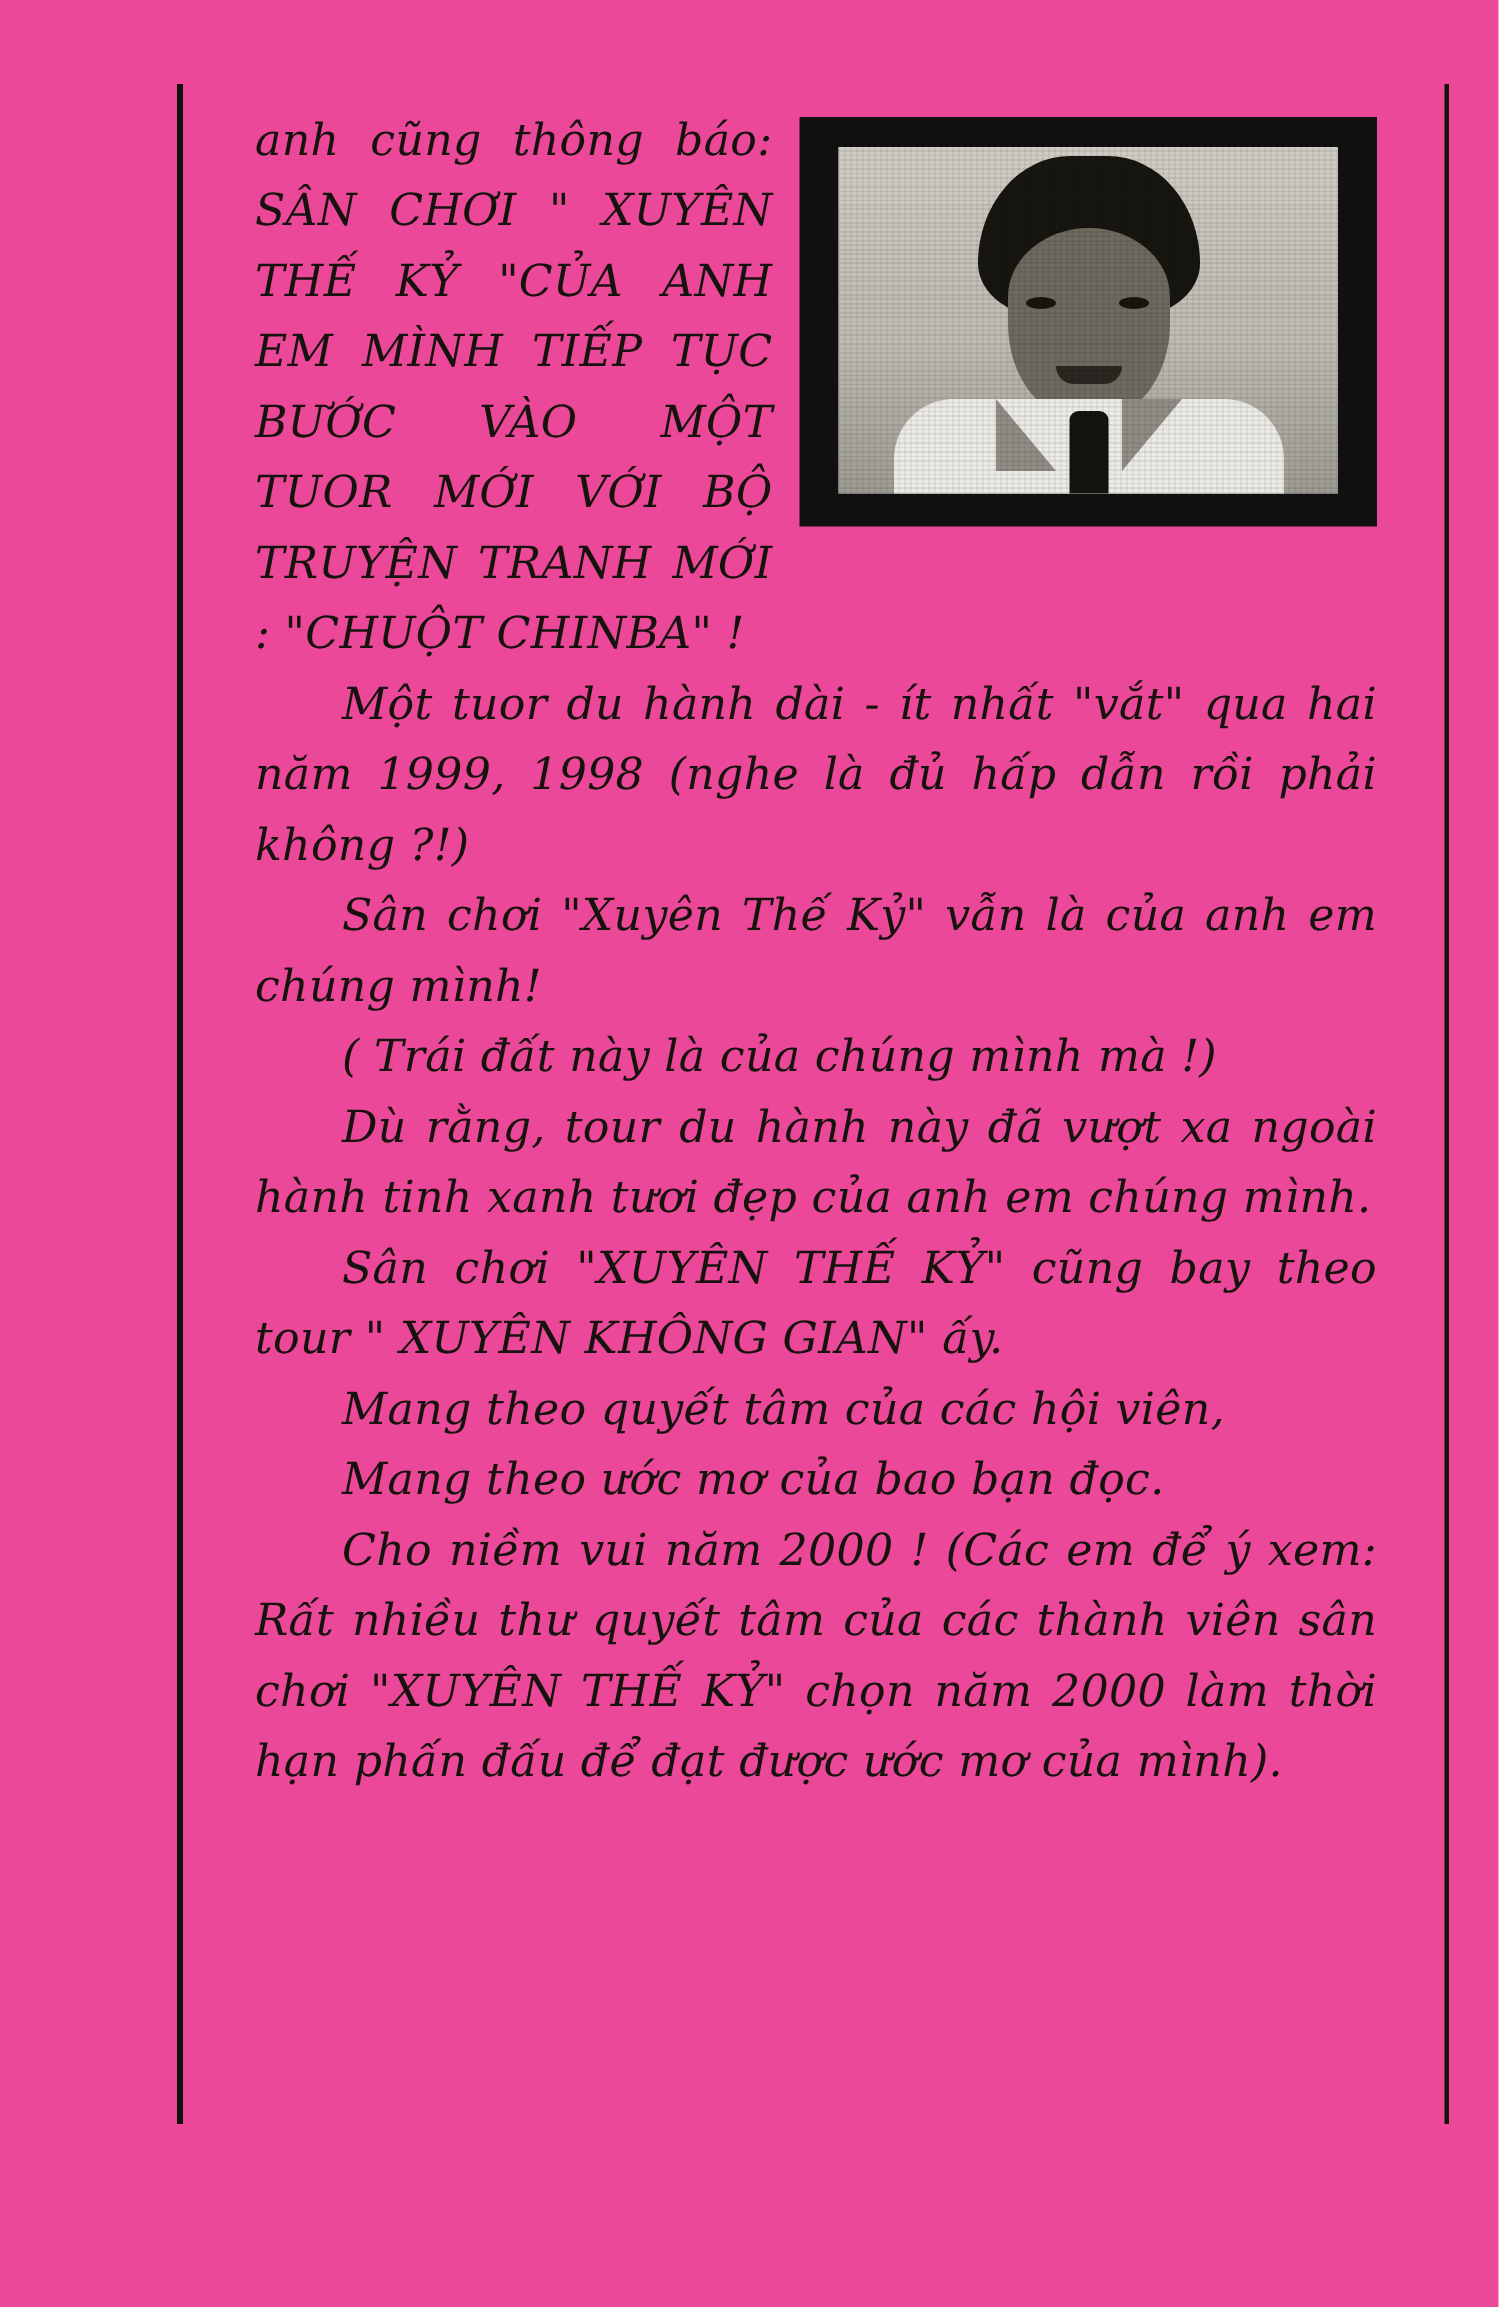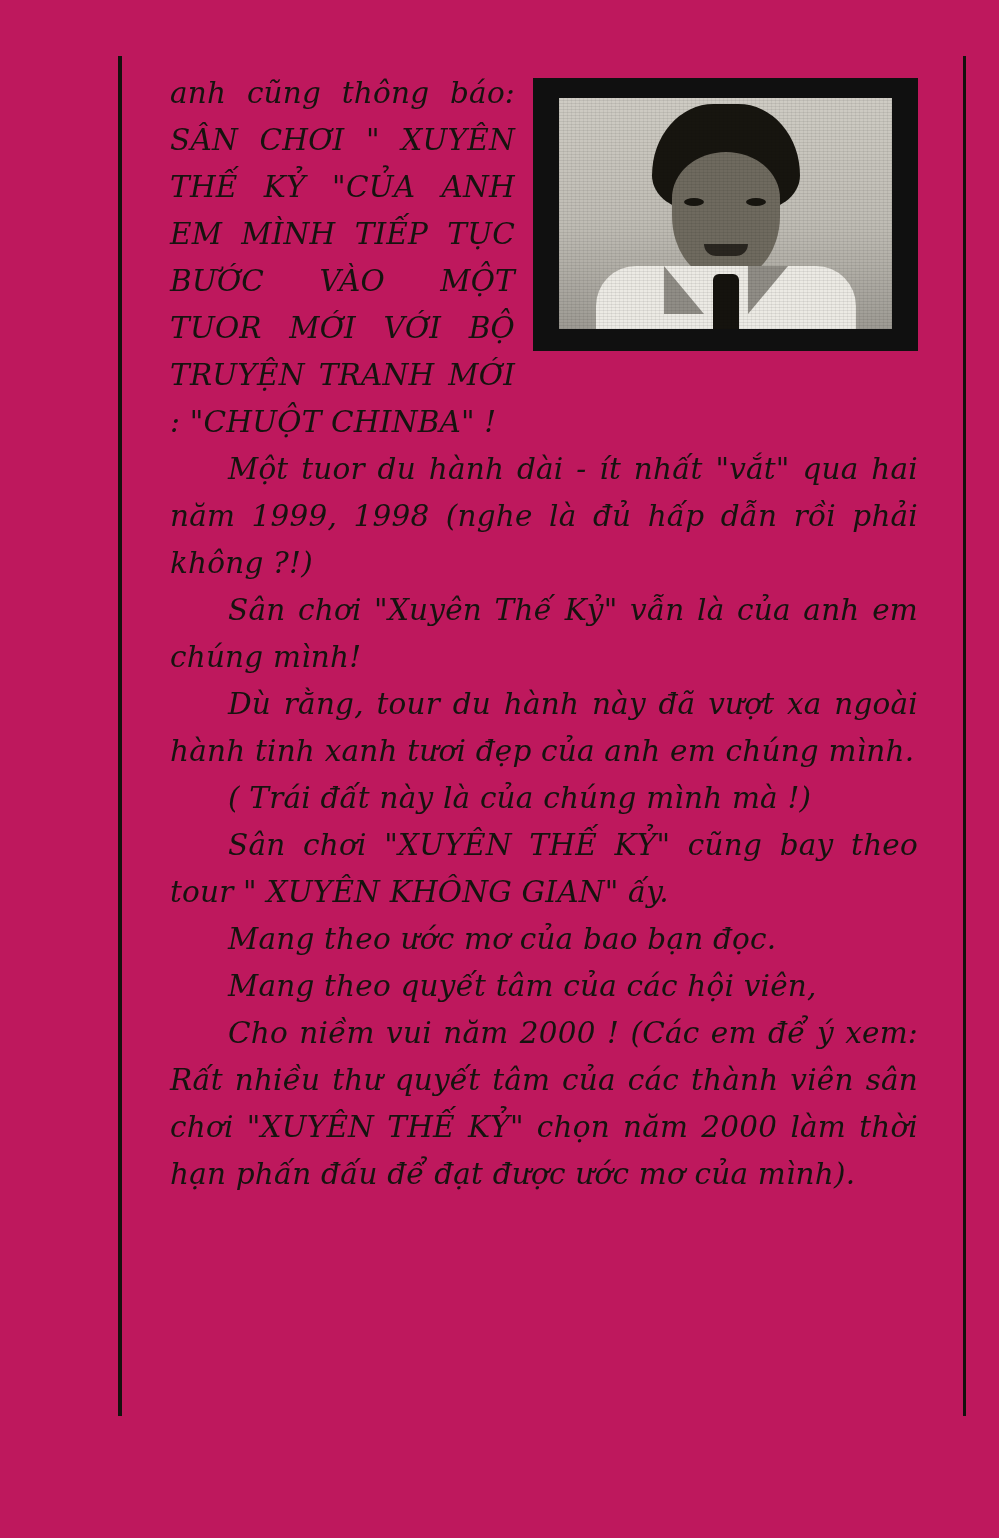--- a/index.html
+++ b/index.html
@@ -11,21 +11,21 @@
     height: 1538px;
     background: #f2efe9;
     font-family: "Liberation Serif", serif;
     overflow: hidden;
     position: relative;
   }
   
   .page {
     position: absolute;
     inset: 0;
-    background: #be185d;
+    background: #ec4899;
   }
   .page-inner {
     position: absolute;
     left: 118px;
     top: 56px;
     width: 848px;
     height: 1360px;
     border-left: 4px solid #14110e;
     border-right: 3px solid #14110e;
     box-sizing: border-box;
@@ -191,22 +191,22 @@
           <div class="tie"></div>
           <div class="grain"></div>
         </div>
       </div>
     </div>
 
     <div class="body-text">
       <p class="p-wrap first">anh cũng thông báo: SÂN CHƠI " XUYÊN THẾ KỶ "CỦA ANH EM MÌNH TIẾP TỤC BƯỚC VÀO MỘT TUOR MỚI VỚI BỘ TRUYỆN TRANH MỚI : "CHUỘT CHINBA" !</p>
       <p class="p-wrap p-lead">Một tuor du hành dài - ít nhất "vắt" qua hai năm 1999, 1998 (nghe là đủ hấp dẫn rồi phải không ?!)</p>
       <p class="p-wrap p-lead">Sân chơi "Xuyên Thế Kỷ" vẫn là của anh em chúng mình!</p>
+      <p class="p-wrap p-lead">( Trái đất này là của chúng mình mà !)</p>
       <p class="p-wrap p-lead">Dù rằng, tour du hành này đã vượt xa ngoài hành tinh xanh tươi đẹp của anh em chúng mình.</p>
-      <p class="p-wrap p-lead">( Trái đất này là của chúng mình mà !)</p>
       <p class="p-wrap p-lead">Sân chơi "XUYÊN THẾ KỶ" cũng bay theo tour " XUYÊN KHÔNG GIAN" ấy.</p>
+      <p class="p-wrap p-lead">Mang theo quyết tâm của các hội viên,</p>
       <p class="p-wrap p-lead">Mang theo ước mơ của bao bạn đọc.</p>
-      <p class="p-wrap p-lead">Mang theo quyết tâm của các hội viên,</p>
       <p class="p-wrap p-lead">Cho niềm vui năm 2000 ! (Các em để ý xem: Rất nhiều thư quyết tâm của các thành viên sân chơi "XUYÊN THẾ KỶ" chọn năm 2000 làm thời hạn phấn đấu để đạt được ước mơ của mình).</p>
     </div>
 
   </div>
 </div>
 
 </body></html>

